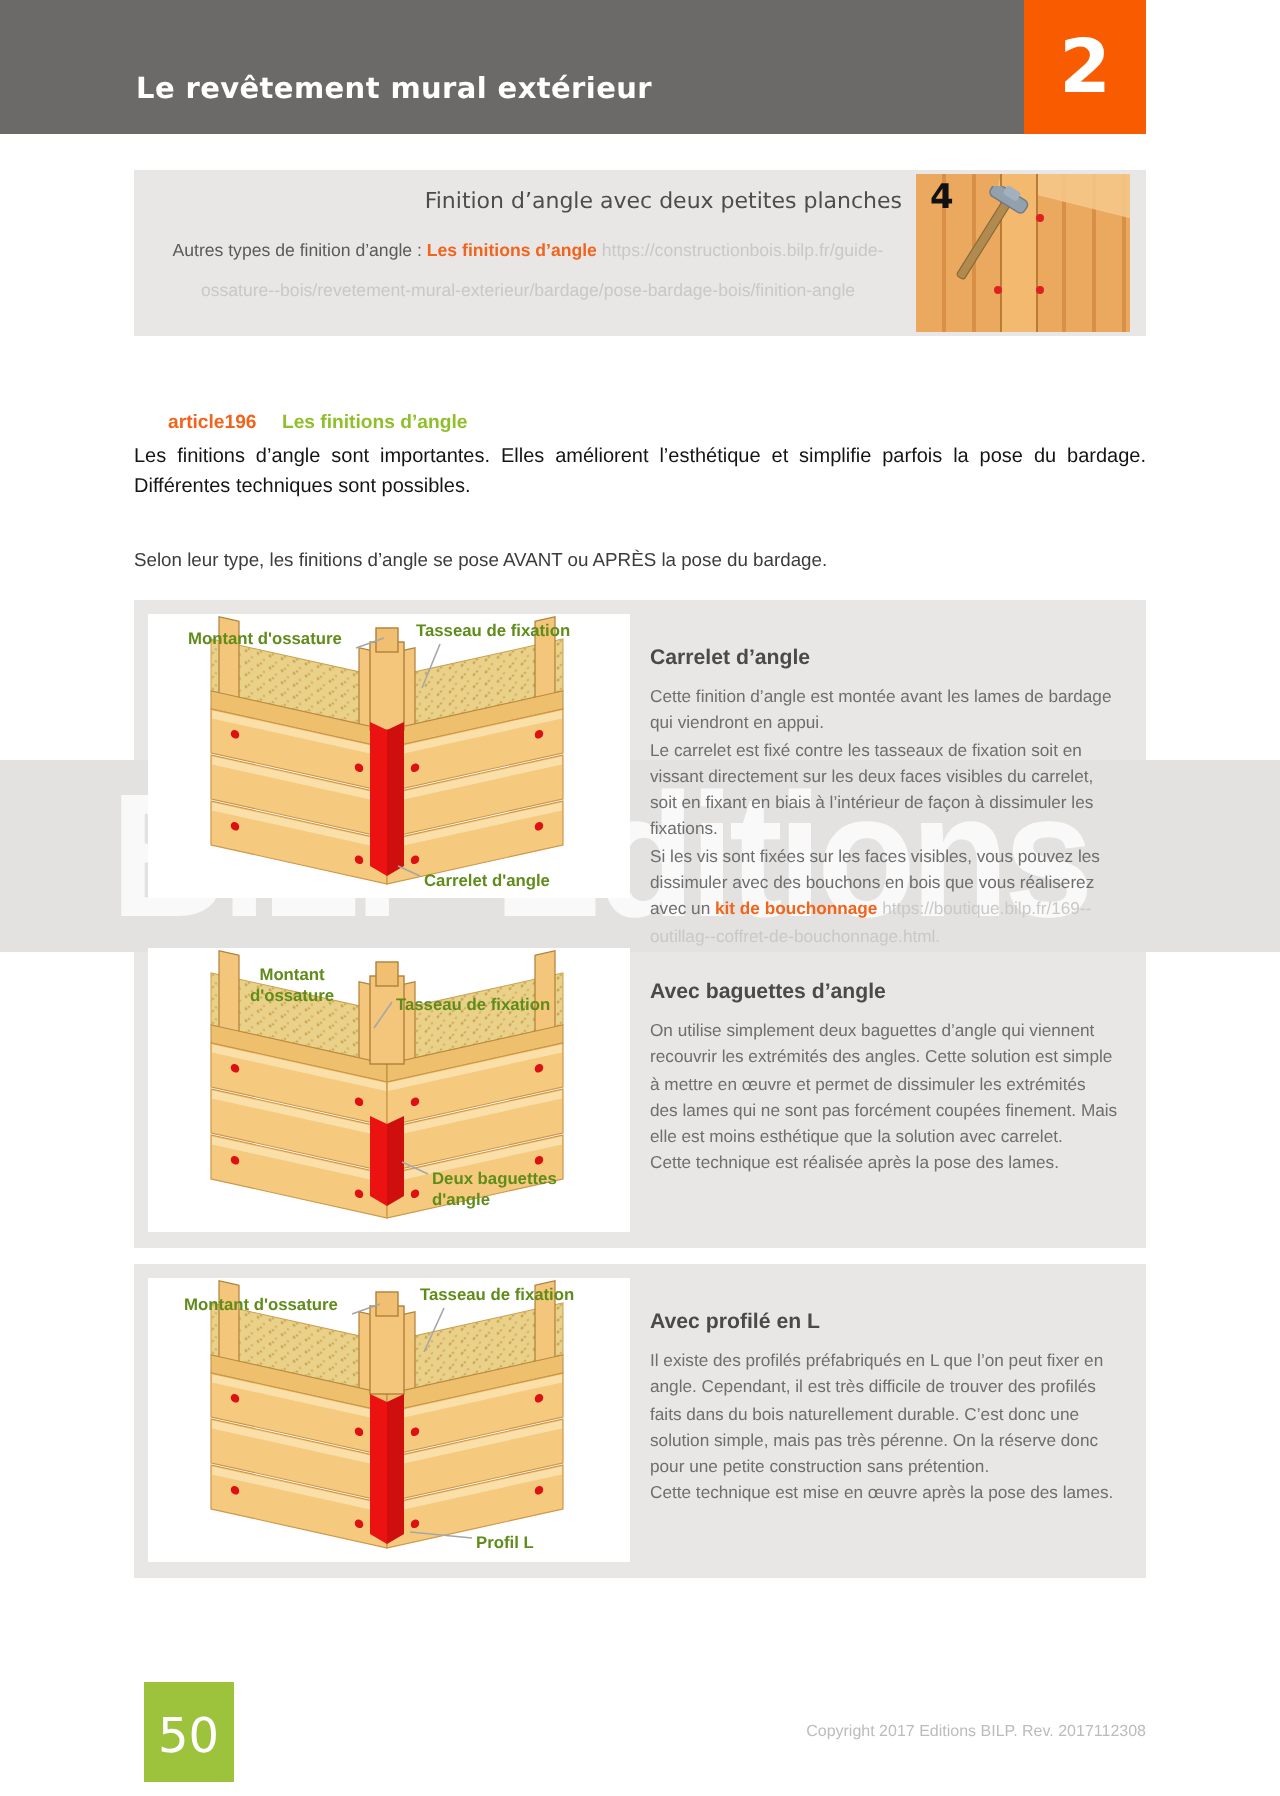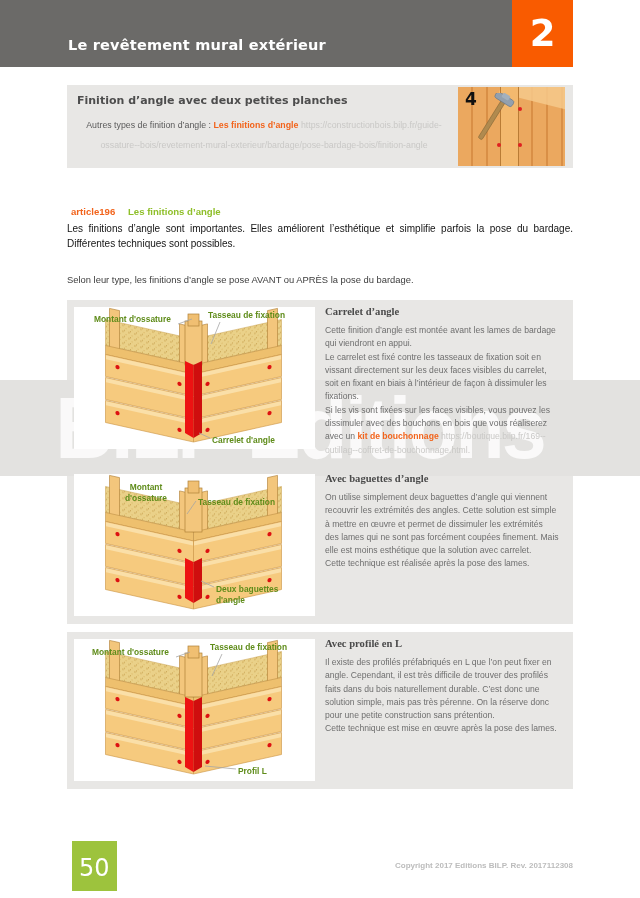--- a/index.html
+++ b/index.html
@@ -15,21 +15,21 @@
   }
   .chapter-box{
     position:absolute;left:512px;top:0;width:61px;height:67px;background:#f95b00;
     display:flex;align-items:center;justify-content:center;
   }
   .chapter-num{color:#fff;font-weight:bold;font-size:37px;font-family:"DejaVu Sans",sans-serif;line-height:1;}
   
   .topbox{position:absolute;left:67px;top:85px;width:506px;height:83px;background:#e8e7e5;}
   .topbox-text{position:absolute;left:10px;top:6px;right:122px;}
   .topbox-title{
-    text-align:left;font-weight:bold;font-size:11px;color:#4d4d4d;
+    text-align:right;font-weight:normal;font-size:11px;color:#4d4d4d;
     font-family:"DejaVu Sans","Liberation Sans",sans-serif;margin-top:3px;
   }
   .topbox-body{margin-top:8px;font-size:8.8px;line-height:20px;color:#5a5a5a;text-align:center;}
   .lnk{color:#f2641c;font-weight:bold;}
   .palelink{color:#c9c8c6;}
   .woodimg{
     position:absolute;right:8px;top:2px;width:107px;height:79px;overflow:hidden;
     background:repeating-linear-gradient(90deg,#eba85f 0 13px,#d98f46 13px 15px);
   }
   .woodimg .cornerstrip{
@@ -37,55 +37,55 @@
     background:#f3b96e;border-left:1px solid #b97c35;border-right:1px solid #b97c35;
   }
   .woodimg .roofcut{
     position:absolute;right:-18px;top:-26px;width:80px;height:42px;background:#f6c98b;
     transform:rotate(14deg);opacity:.85;
   }
   .woodimg .num4{position:absolute;left:7px;top:2px;font-size:17px;font-weight:bold;color:#111;
     font-family:"DejaVu Sans",sans-serif;}
   .reddot{position:absolute;width:4px;height:4px;border-radius:50%;background:#e02020;}
   
-  .article-line{position:absolute;left:71px;top:206px;font-size:9.6px;font-weight:bold;text-align:right;}
+  .article-line{position:absolute;left:84px;top:206px;font-size:9.6px;font-weight:bold;text-align:right;}
   .article-id{color:#f2641c;margin-right:10px;}
   .article-title{color:#8fbf2a;}
   .intro-bold{
     position:absolute;left:67px;top:222px;width:506px;font-weight:normal;font-size:10px;
     line-height:14.5px;color:#141414;text-align:justify;
   }
   .intro-note{position:absolute;left:67px;top:274px;width:506px;font-size:9.4px;color:#3c3c3c;}
   
   .row{position:absolute;left:67px;width:506px;height:157px;background:#e8e7e5;}
   #row-0{top:300px;} #row-1{top:467px;} #row-2{top:632px;}
   .illo{position:absolute;left:7px;top:7px;width:241px;height:142px;background:#ffffff;z-index:4;}
   .panel{position:absolute;left:258px;top:6px;width:234px;z-index:4;}
   .panel-heading{
-    font-weight:bold;font-size:10.6px;color:#4a4a4a;margin:0 0 7px 0;
-    font-family:Liberation Serif, serif;
+    font-weight:bold;font-size:10.6px;color:#4a4a4a;margin:17px 0 7px 0;
+    font-family:Liberation Sans, sans-serif;
   }
   .panel p{margin:0;font-size:8.6px;line-height:13.3px;color:#6e6e6e;}
   
   .watermark{
     position:absolute;left:0;right:0;top:380px;height:96px;background:#e3e2e0;z-index:3;
     overflow:hidden;pointer-events:none;
   }
   .watermark span{
     display:block;font-family:"Liberation Sans",sans-serif;font-weight:bold;font-size:88px;
     line-height:96px;color:rgba(255,255,255,.8);letter-spacing:-3px;padding-left:60px;
     transform:scaleX(.92);transform-origin:left center;white-space:nowrap;
   }
   
   .pagebox{
     position:absolute;left:72px;top:841px;width:45px;height:50px;background:#9dc33d;
     color:#fff;font-size:24px;padding:13px 0 0 7px;box-sizing:border-box;
     font-family:"DejaVu Sans",sans-serif;
   }
-  .copyright{position:absolute;right:67px;top:861px;font-size:8px;color:#bcbcbc;font-weight:bold;}
+  .copyright{position:absolute;right:67px;top:861px;font-size:8px;color:#bcbcbc;}
   svg text{font-family:"Liberation Sans",sans-serif;}
 </style>
 </head>
 <body>
 
 <svg width="0" height="0" style="position:absolute" aria-hidden="true">
   <defs>
     <pattern id="osb" width="6" height="6" patternUnits="userSpaceOnUse">
       <rect width="6" height="6" fill="#ead189"></rect>
       <circle cx="1.5" cy="2" r="0.7" fill="#caa24f"></circle>

